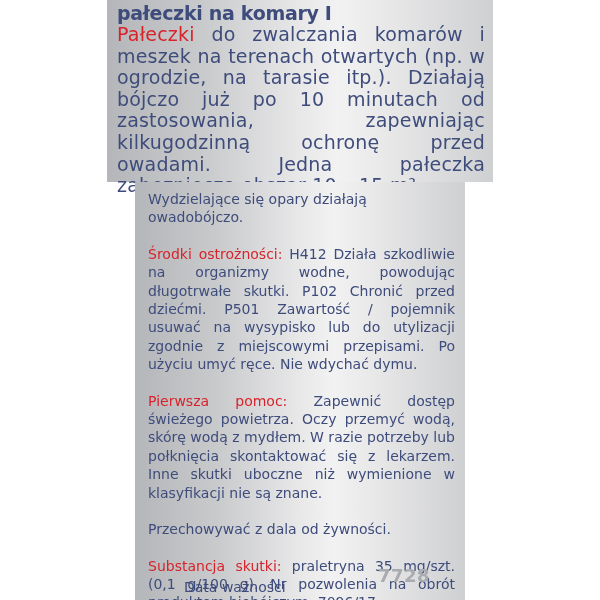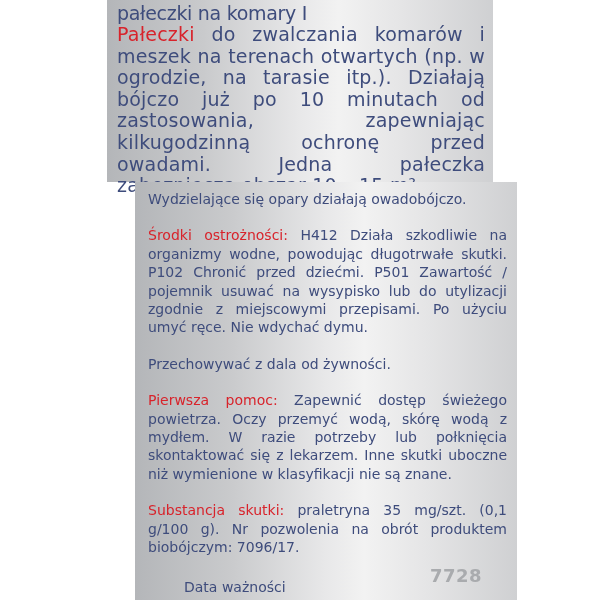--- a/index.html
+++ b/index.html
@@ -2,45 +2,45 @@
 <html><head>
 <meta charset="utf-8">
 <style>
   html, body { margin:0; padding:0; }
   body { width:600px; height:600px; background:#ffffff; position:relative; overflow:hidden;
          font-family:"DejaVu Sans", sans-serif; }
   .silver {
     background: linear-gradient(90deg, #b4b6b9 0%, #c9cacc 25%, #e8e8e9 50%, #f2f2f2 60%, #e6e6e7 75%, #cfd0d2 100%);
   }
   #top-panel { position:absolute; left:107px; top:0; width:386px; height:182px; box-sizing:border-box; padding:2px 8px 0 10px; }
-  #bottom-panel { position:absolute; left:135px; top:182px; width:382px; height:418px; box-sizing:border-box; padding:8px 10px 0 13px; }
+  #bottom-panel { position:absolute; left:135px; top:182px; width:330px; height:418px; box-sizing:border-box; padding:8px 10px 0 13px; }
   .red { color:#d8232b; font-weight:normal; }
-  .title { font-size:19px; font-weight:normal; line-height:22px; color:#3e4c7c; letter-spacing:-0.3px; margin:0; }
+  .title { font-size:19px; font-weight:bold; line-height:22px; color:#3e4c7c; letter-spacing:-0.3px; margin:0; }
   .intro { font-size:19px; line-height:21.6px; color:#3e4c7c; text-align:justify; margin:0; letter-spacing:0.2px; }
   .para { font-size:14px; line-height:18.4px; color:#3e4c7c; text-align:justify; margin:0 0 18px 0; }
   .para.left { text-align:left; }
   #code { position:absolute; right:35px; bottom:14px; font-size:18px; font-weight:bold; color:#a9abae; letter-spacing:0.5px; }
   #expiry { position:absolute; left:13px; bottom:4px; font-size:14px; line-height:18.4px; color:#3e4c7c;margin-left:36px; }
 </style>
 </head>
 <body>
 
 <div id="top-panel" class="silver">
   <p class="title">pałeczki na komary I</p>
   <p class="intro"><span class="red">Pałeczki</span><span> do zwalczania komarów i meszek na terenach otwartych (np. w ogrodzie, na tarasie itp.). Działają bójczo już po 10 minutach od zastosowania, zapewniając kilkugodzinną ochronę przed owadami. Jedna pałeczka zabezpiecza obszar 10 – 15 m².</span></p>
 </div>
 
 <div id="bottom-panel" class="silver">
   <p class="para left">Wydzielające się opary działają owadobójczo.</p>
 
   <p class="para"><span class="red">Środki ostrożności:</span><span> H412 Działa szkodliwie na organizmy wodne, powodując długotrwałe skutki. P102 Chronić przed dziećmi. P501 Zawartość / pojemnik usuwać na wysypisko lub do utylizacji zgodnie z miejscowymi przepisami. Po użyciu umyć ręce. Nie wdychać dymu.</span></p>
 
+  <p class="para"><span class="red">Pierwsza pomoc:</span><span> Zapewnić dostęp świeżego powietrza. Oczy przemyć wodą, skórę wodą z mydłem. W razie potrzeby lub połknięcia skontaktować się z lekarzem. Inne skutki uboczne niż wymienione w klasyfikacji nie są znane.</span></p>
+
   <p class="para left">Przechowywać z dala od żywności.</p>
-
-  <p class="para"><span class="red">Pierwsza pomoc:</span><span> Zapewnić dostęp świeżego powietrza. Oczy przemyć wodą, skórę wodą z mydłem. W razie potrzeby lub połknięcia skontaktować się z lekarzem. Inne skutki uboczne niż wymienione w klasyfikacji nie są znane.</span></p>
 
   <p class="para"><span class="red">Substancja skutki:</span><span> praletryna 35 mg/szt. (0,1 g/100 g). Nr pozwolenia na obrót produktem biobójczym: 7096/17.</span></p>
 
   <div id="expiry">
     <div>Data ważności</div>
   </div>
   <div id="code">7728</div>
 </div>
 
 </body></html>

